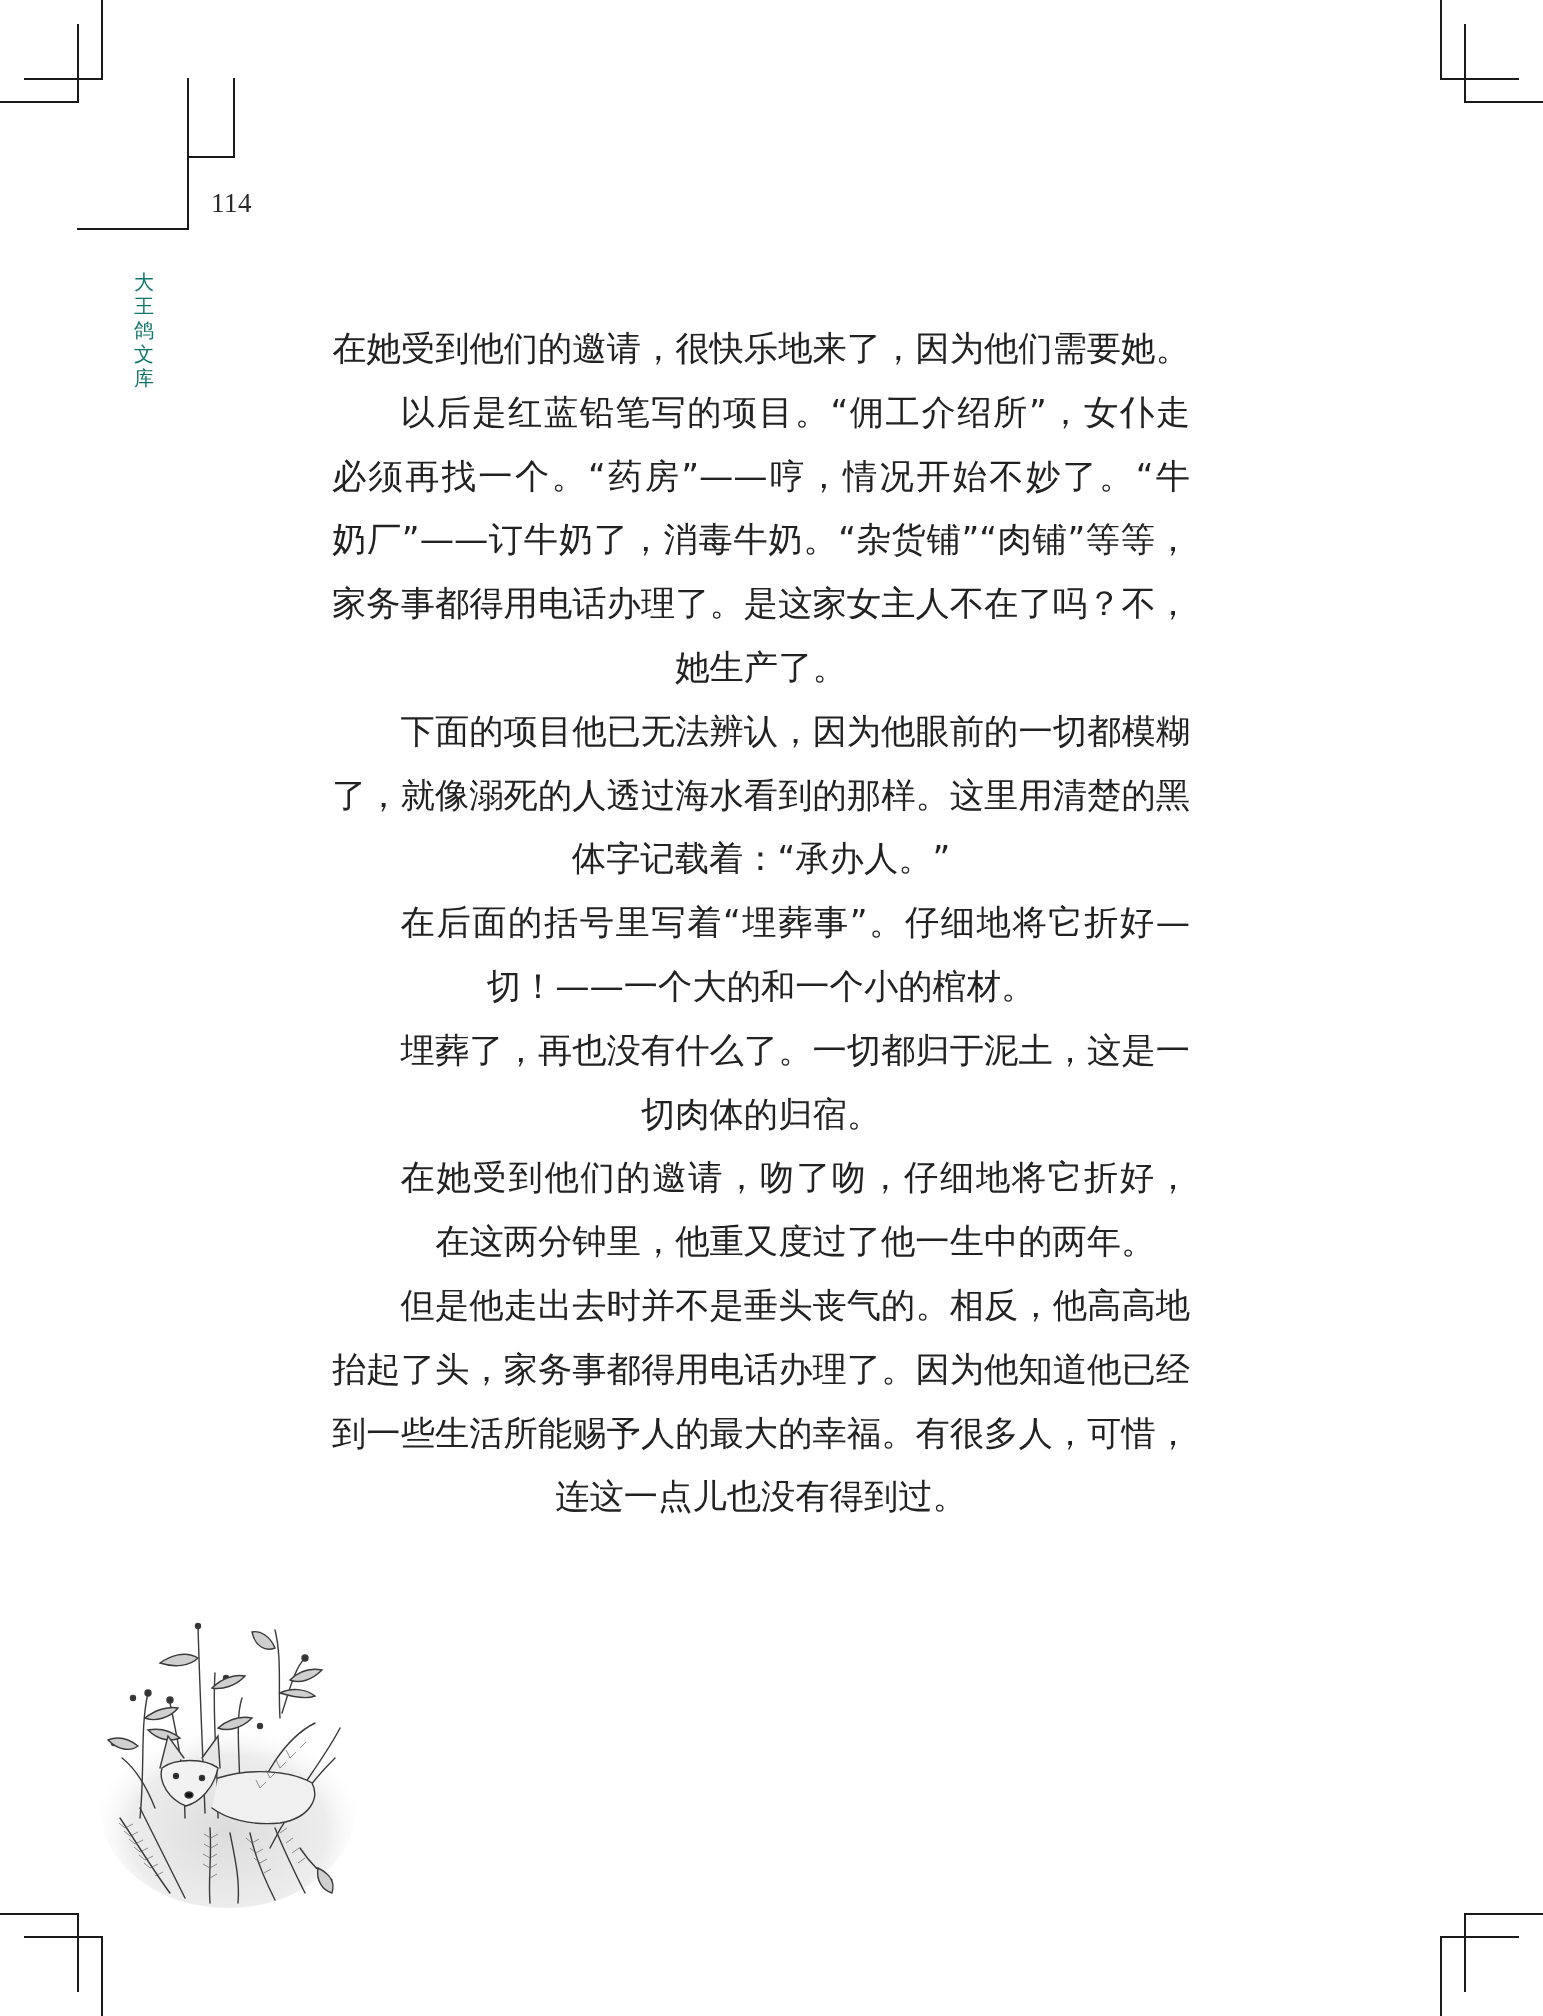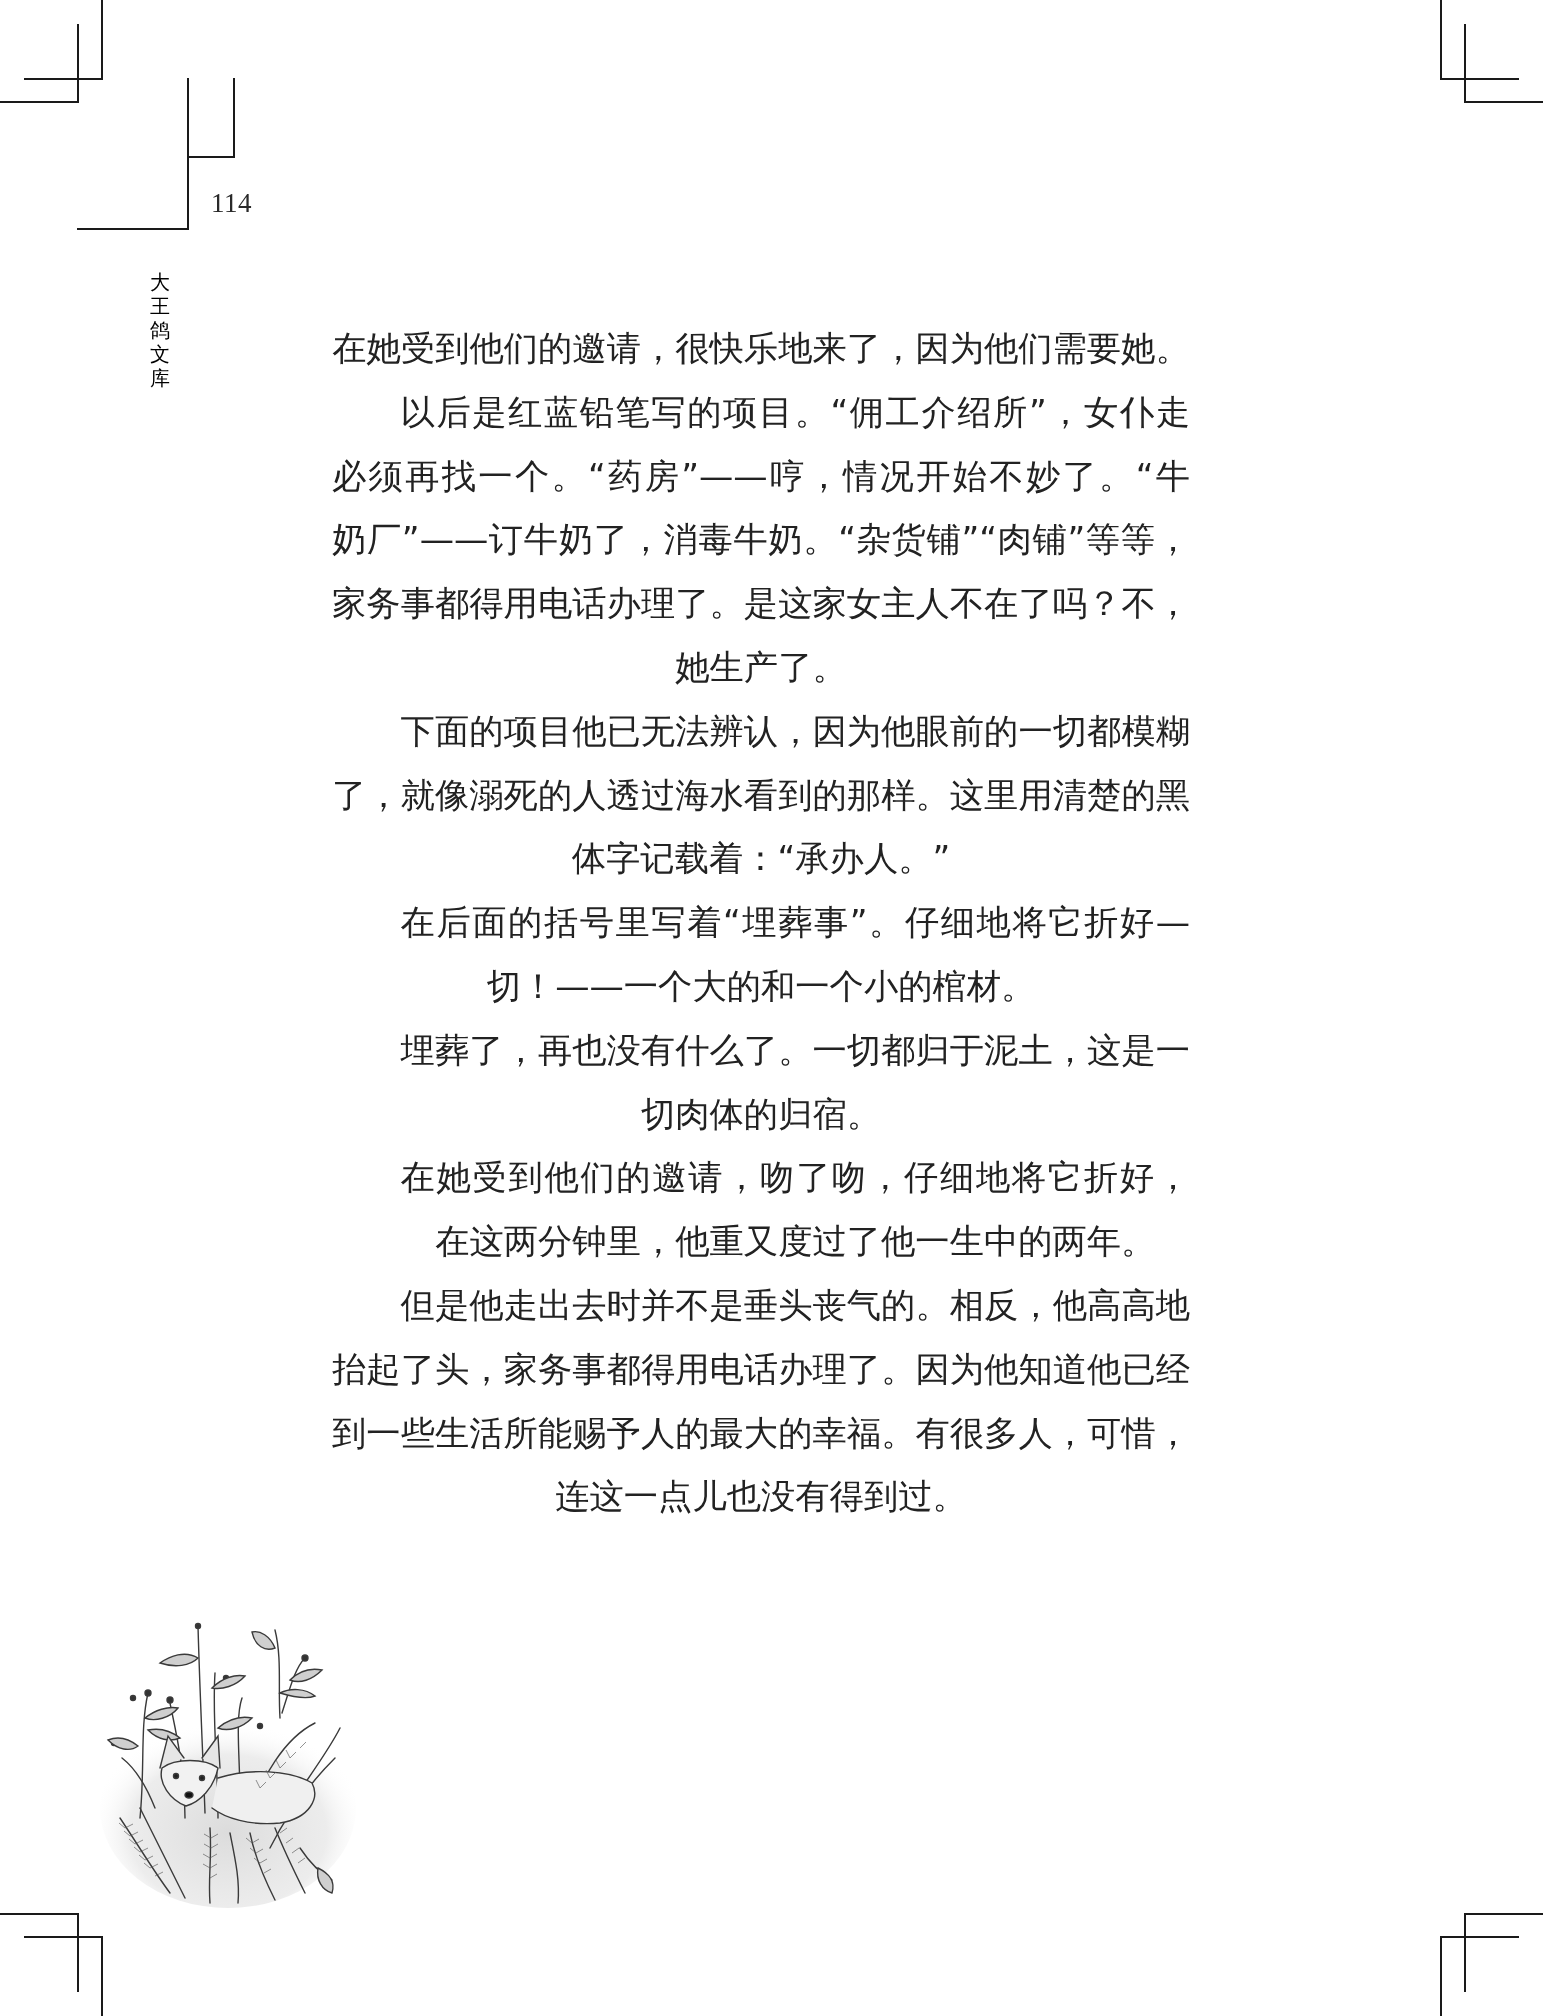--- a/index.html
+++ b/index.html
@@ -4,23 +4,23 @@
 <style>
   html, body { margin:0; padding:0; background:#ffffff; }
   body { width:1543px; height:2016px; position:relative; overflow:hidden; }
   .mark { position:absolute; background:#1a1a1a; }
   .page-number {
     position:absolute; left:211px; top:187px;
     font-family:Liberation Serif, serif;
     font-size:27px; color:#2a2a2a; letter-spacing:0.5px; line-height:32px;
   }
   .series {
-    position:absolute; left:148px; top:270px; width:24px;
+    position:absolute; left:132px; top:270px; width:24px;
     font-family:"DejaVu Sans","Liberation Sans",sans-serif;
-    font-size:20px; line-height:24px; color:#000000; text-align:center;
+    font-size:20px; line-height:24px; color:#0f766e; text-align:center;
     word-break:break-all;
   }
   .body-text {
     position:absolute; left:332px; top:317px; width:858px;
     font-family:"DejaVu Sans","Liberation Sans",sans-serif;
     font-size:34.3px; line-height:63.8px; color:#222222;
   }
   .line { display:block; height:63.8px; white-space:nowrap; overflow:visible; text-align:center; }
   .line.full { text-align:justify; text-align-last:justify; white-space:normal; overflow:hidden; }
   .line.indent { padding-left:68.6px; }

